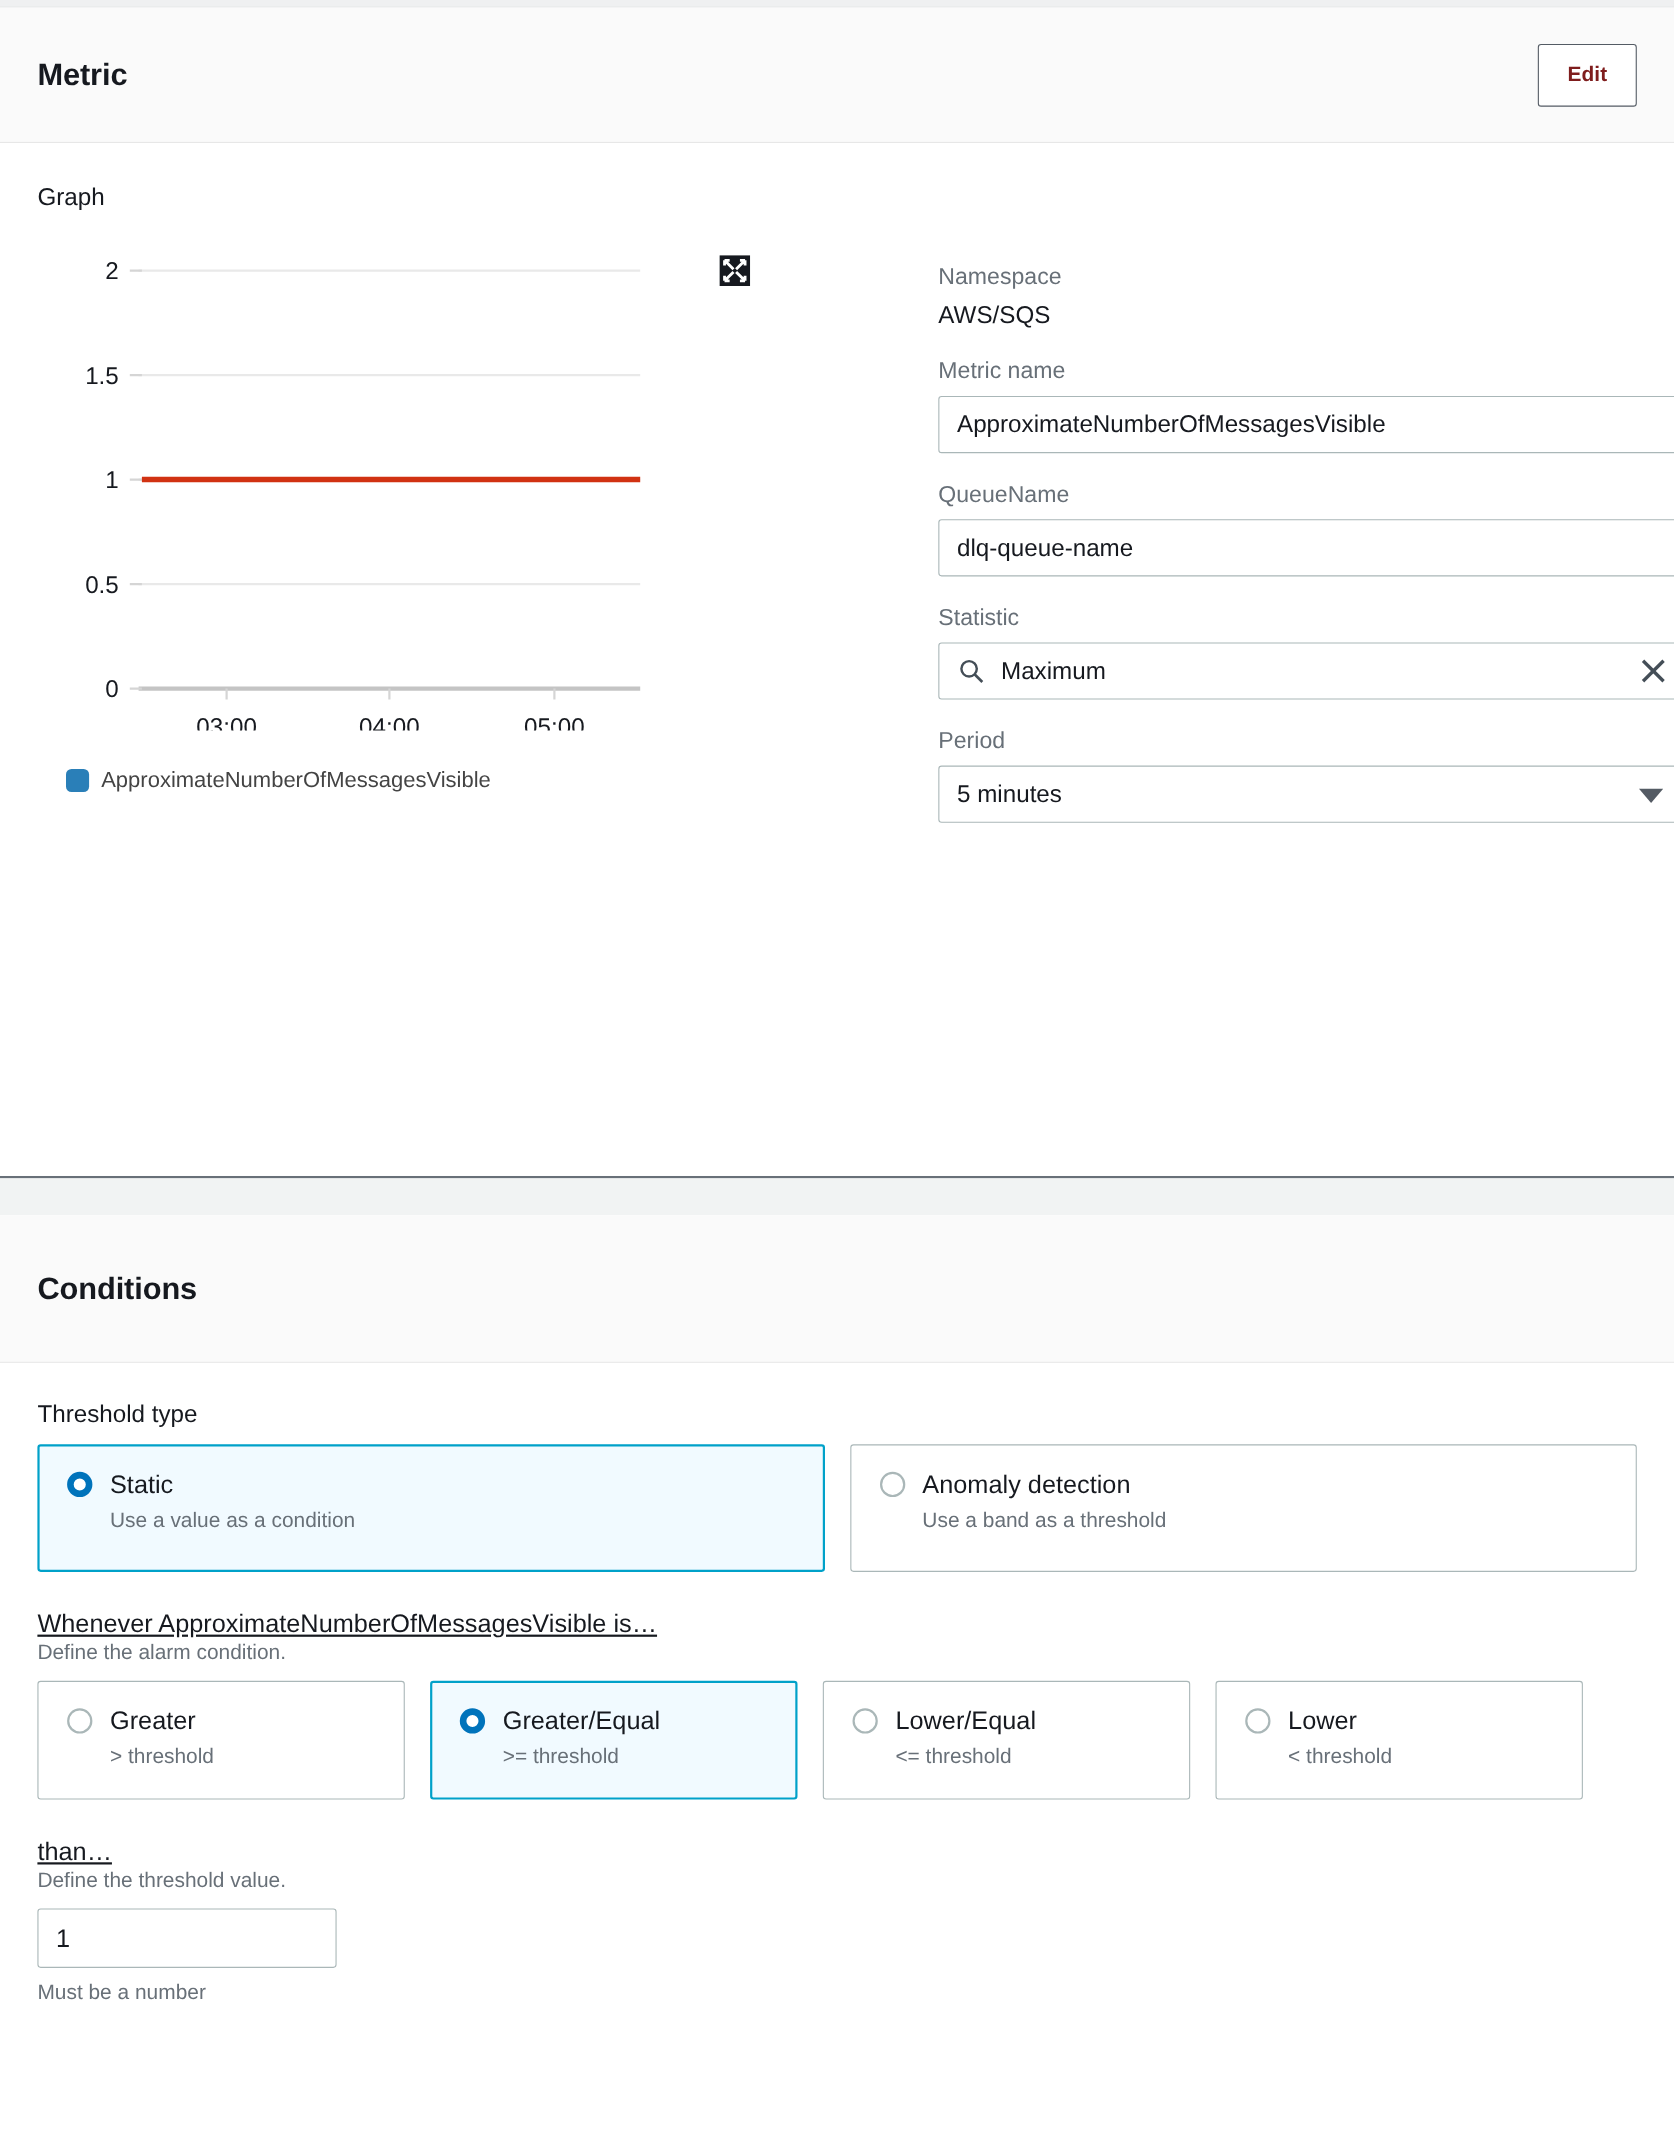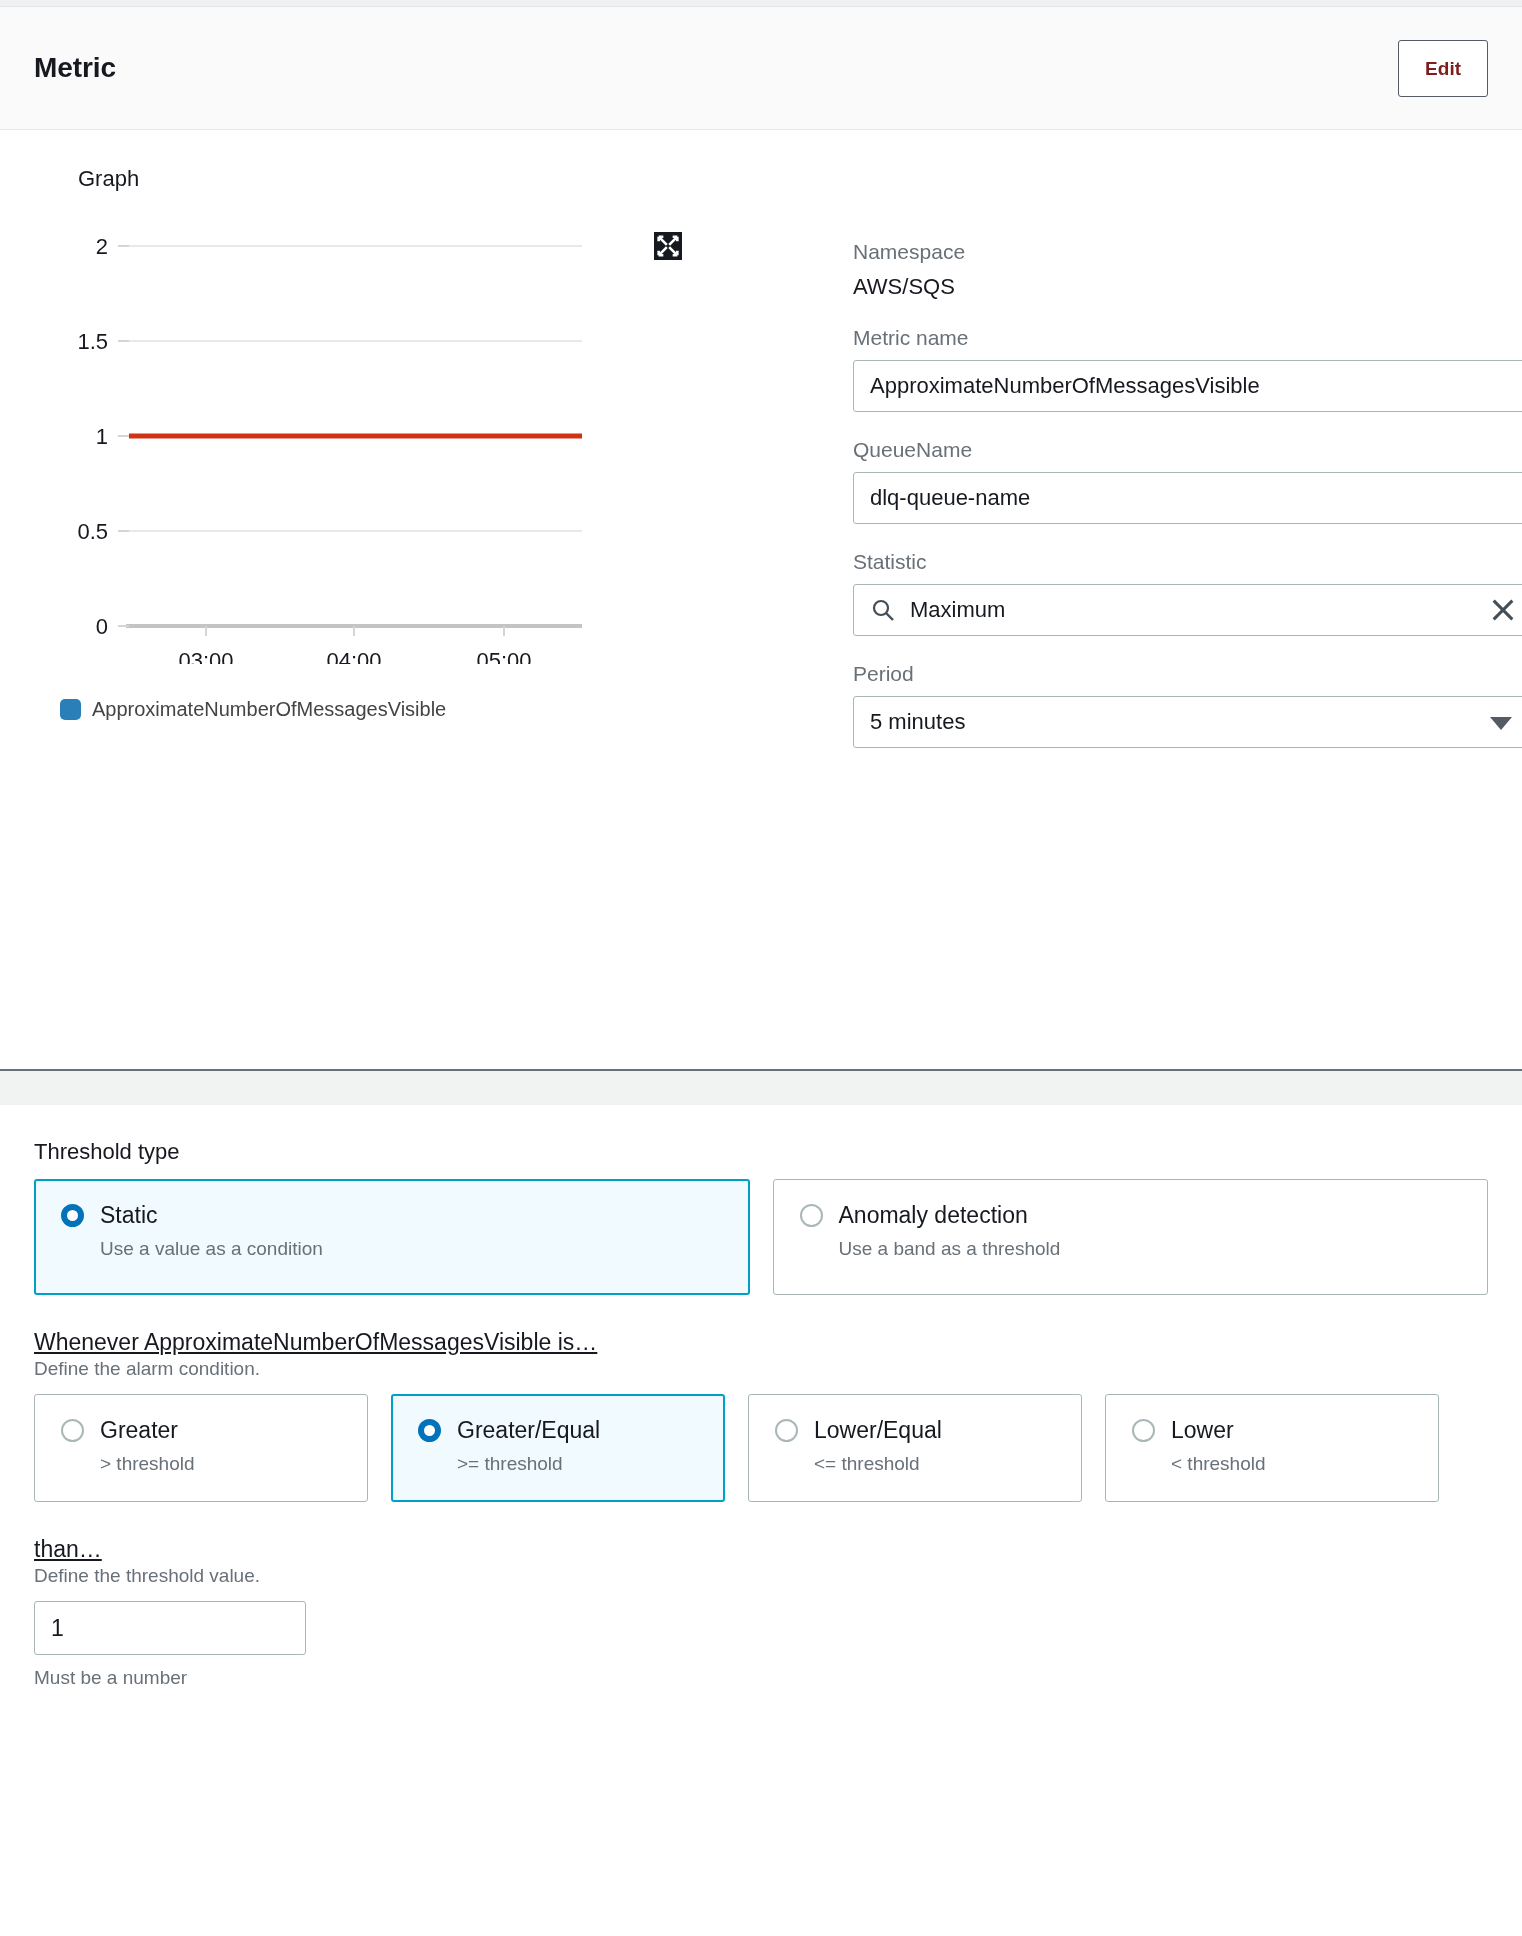--- a/index.html
+++ b/index.html
@@ -62,21 +62,20 @@
   .metric-body {
     padding: 36px 34px 0 34px;
     background: #ffffff;
     height: 939px;
     position: relative;
   }
   .graph-label {
     font-size: 22px;
     color: #16191f;
     margin-bottom: 8px;
-    margin-left: 44px;
   }
   .graph-desc {
     font-size: 19px;
     color: #687078;
     margin-bottom: 0;
   }
 
   .metric-columns {
     display: flex;
     margin-top: 32px;
@@ -416,20 +415,23 @@
 
       </div>
     </div>
   </div>
 </div>
 
 <div class="section-gap"></div>
 
 <div class="panel">
 
+  <div class="cond-header">
+    <div class="section-title">Conditions</div>
+  </div>
 
   <div class="cond-body">
 
     <div class="sub-label">Threshold type</div>
 
     <div class="card-row" style="margin-bottom:34px;">
       <div class="radio-card card-wide selected">
         <div class="card-top">
           <span class="radio-dot on"></span>
           <span class="card-title">Static</span>

